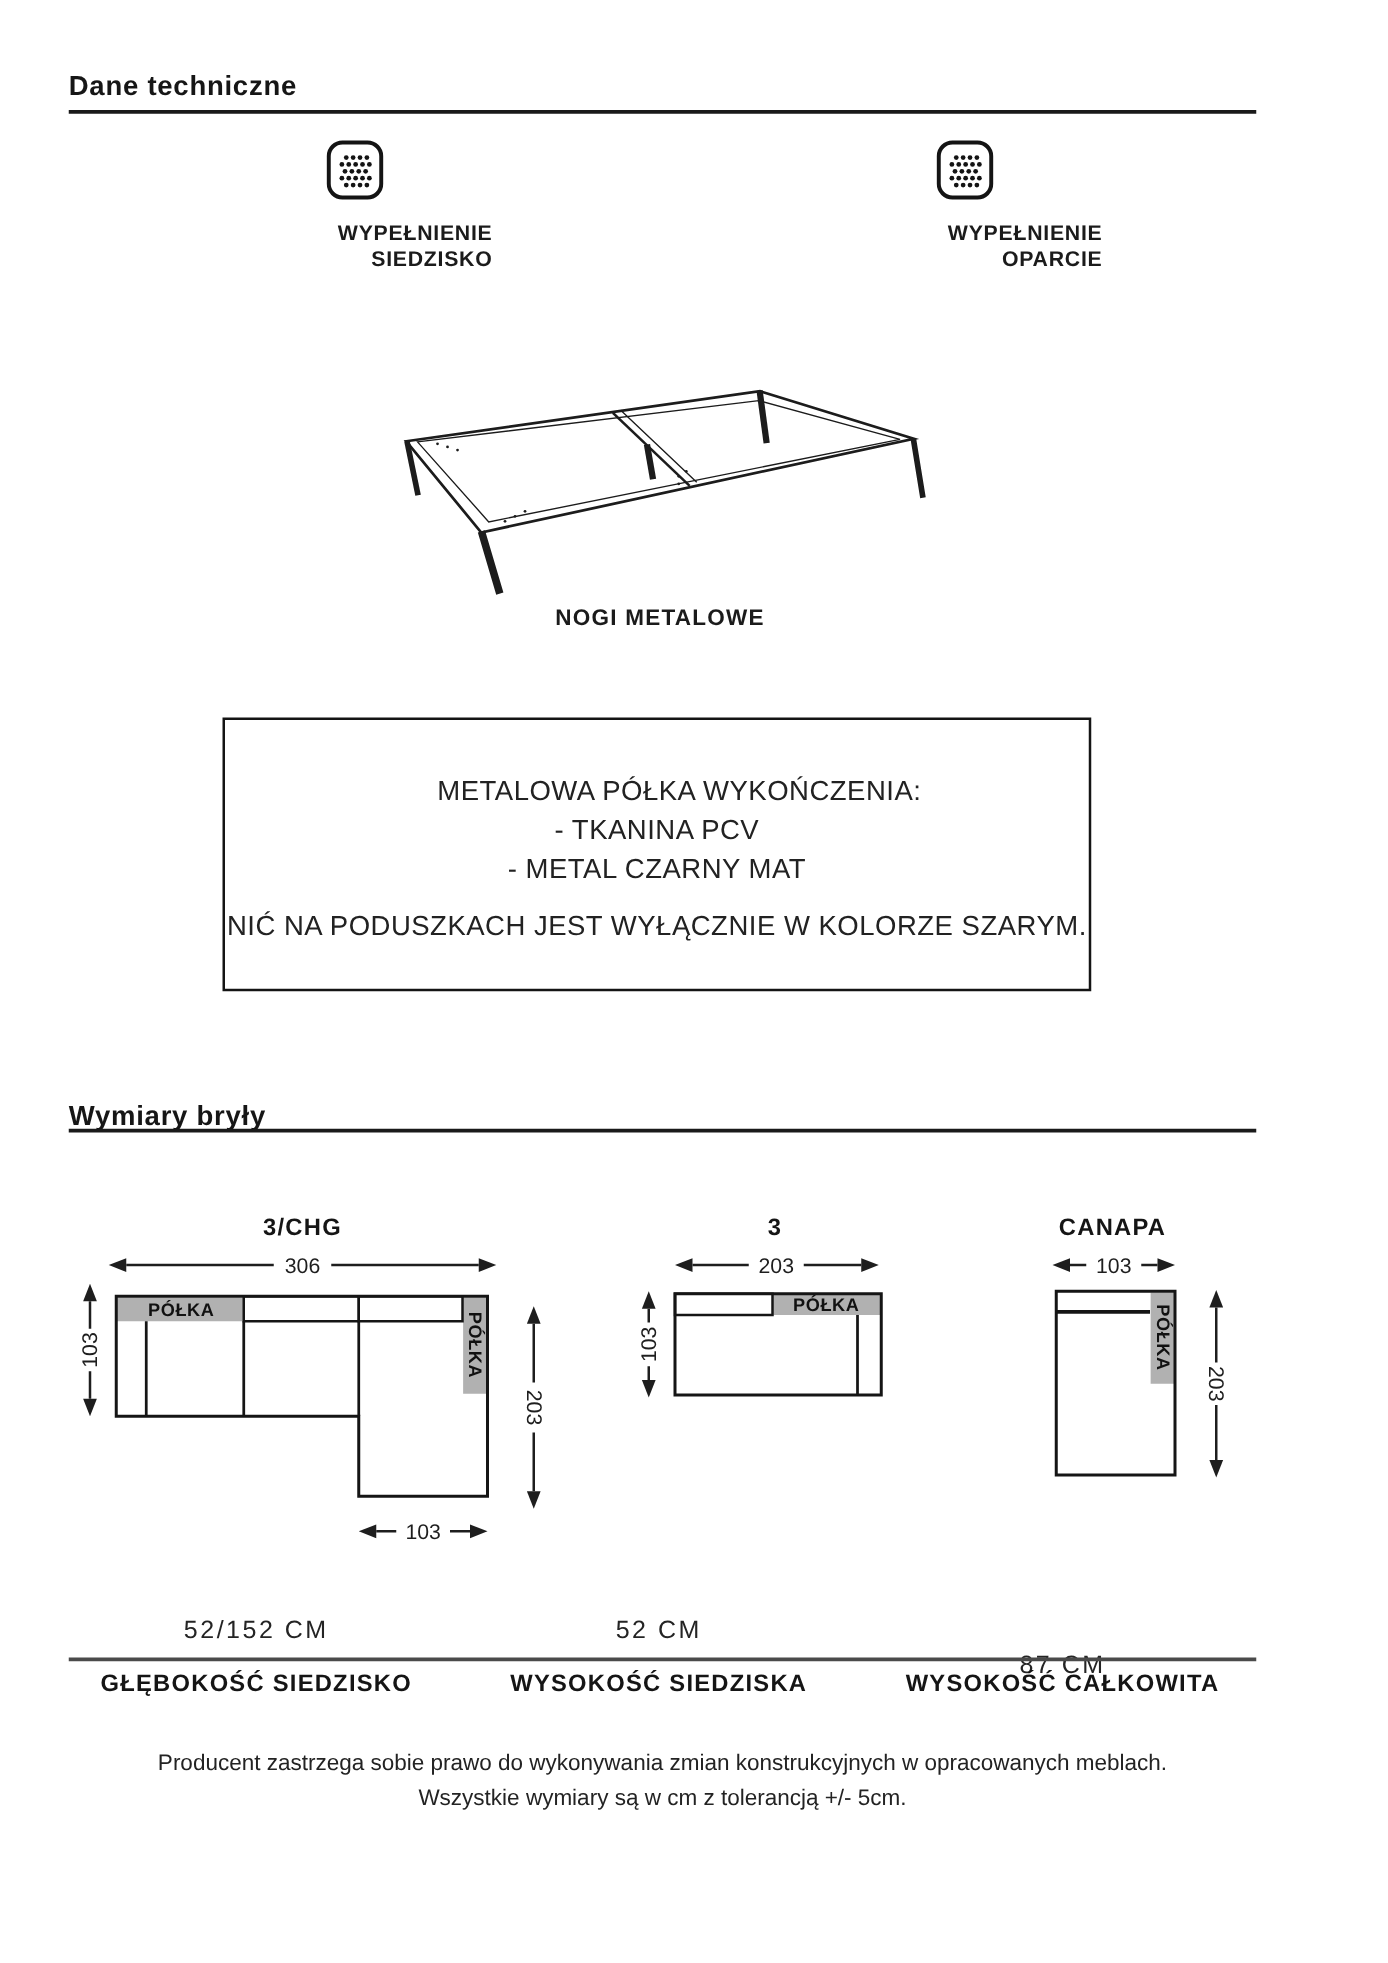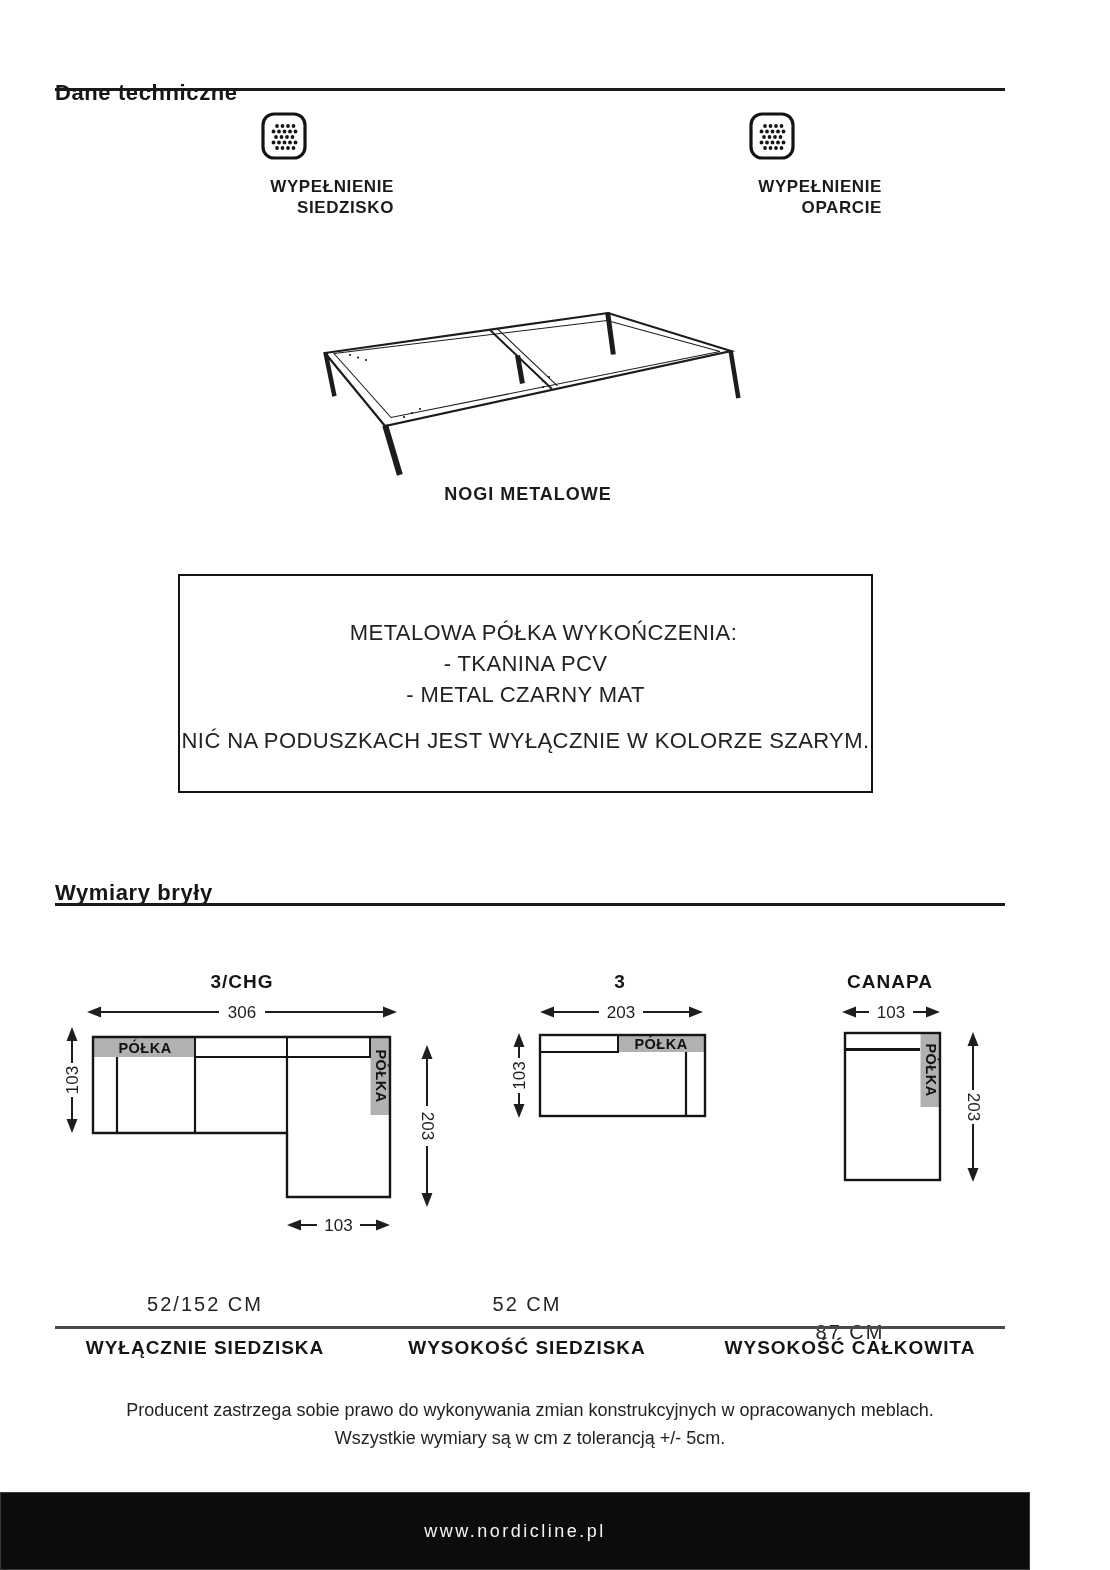--- a/index.html
+++ b/index.html
@@ -44,21 +44,21 @@
   svg text{font-family:"Liberation Sans",sans-serif;}
   .dim-num{font-size:17px;fill:#1e1e1e;}
   .diag-title{font-size:19px;font-weight:bold;fill:#151515;letter-spacing:1px;}
   .shelf-txt{font-size:14.5px;font-weight:bold;fill:#111;letter-spacing:0.5px;}
 </style>
 </head>
 <body>
 
 <div class="page">
 
-  <div class="h2" style="top:56px;margin-top:24px;">Dane techniczne</div>
+  <div class="h2" style="top:56px;">Dane techniczne</div>
   <div class="rule" style="top:88px;"></div>
 
   <svg width="46" height="48" viewBox="0 0 46 48" style="position:absolute;left:261px;top:112px;">
     <rect x="2" y="2" width="42" height="44" rx="11" fill="none" stroke="#141414" stroke-width="3.2"></rect>
     <g fill="#141414">
       <circle cx="16" cy="14" r="1.9"></circle>
         <circle cx="21.5" cy="14" r="1.9"></circle>
         <circle cx="27" cy="14" r="1.9"></circle>
         <circle cx="32.5" cy="14" r="1.9"></circle>
       <circle cx="12.5" cy="19.5" r="1.9"></circle>
@@ -256,31 +256,28 @@
     <div class="stat-value">52/152 CM</div>
   </div>
   <div class="stat-col" style="left:367px;top:1293px;">
     <div class="stat-value">52 CM</div>
   </div>
   <div class="stat-col" style="left:690px;top:1293px;margin-top:28px;">
     <div class="stat-value">87 CM</div>
   </div>
   <div class="stats-rule"></div>
   <div class="stat-col" style="left:45px;top:1337px;">
-    <div class="stat-label">WYŁĄCZNIE SIEDZISKA</div>
+    <div class="stat-label">GŁĘBOKOŚĆ SIEDZISKO</div>
   </div>
   <div class="stat-col" style="left:690px;top:1337px;">
     <div class="stat-label">WYSOKOŚĆ CAŁKOWITA</div>
   </div>
   <div class="stat-col" style="left:367px;top:1337px;">
     <div class="stat-label">WYSOKOŚĆ SIEDZISKA</div>
   </div>
 
   <div class="disclaimer" style="top:1396px;">
     <div>Producent zastrzega sobie prawo do wykonywania zmian konstrukcyjnych w opracowanych meblach.</div>
     <div>Wszystkie wymiary są w cm z tolerancją +/- 5cm.</div>
   </div>
 
-  <div class="footer-bar">
-    <span class="footer-url">www.nordicline.pl</span>
-  </div>
 
 </div>
 
 </body></html>

